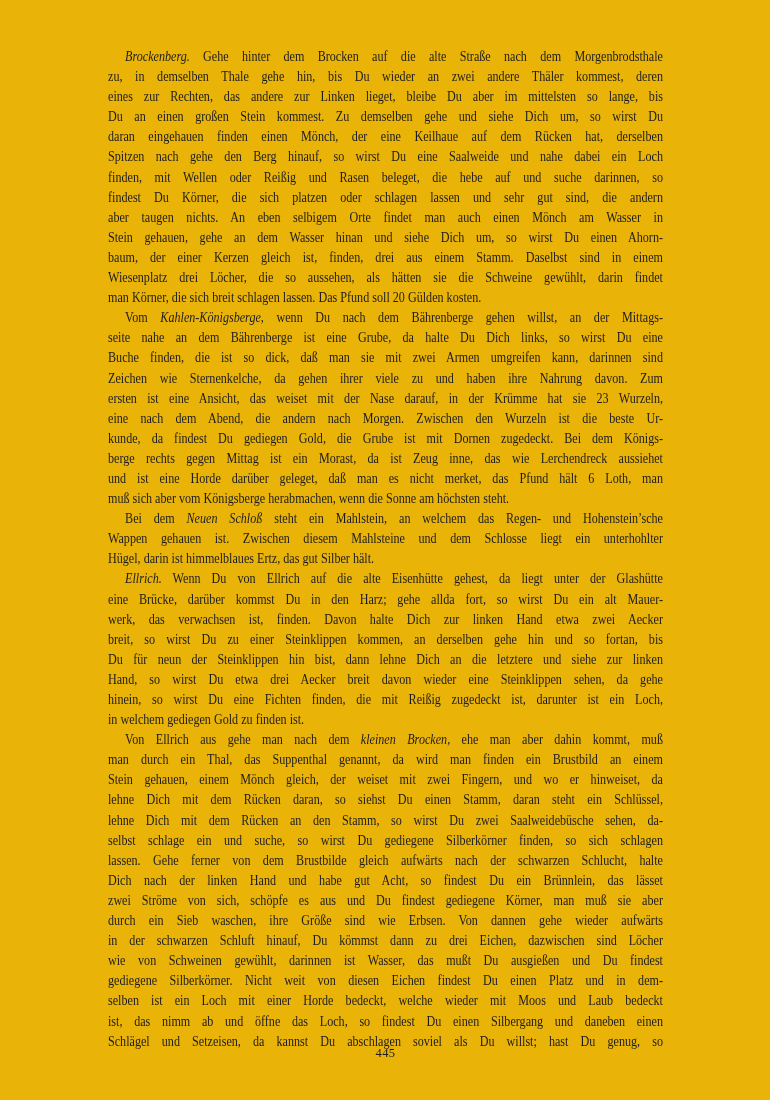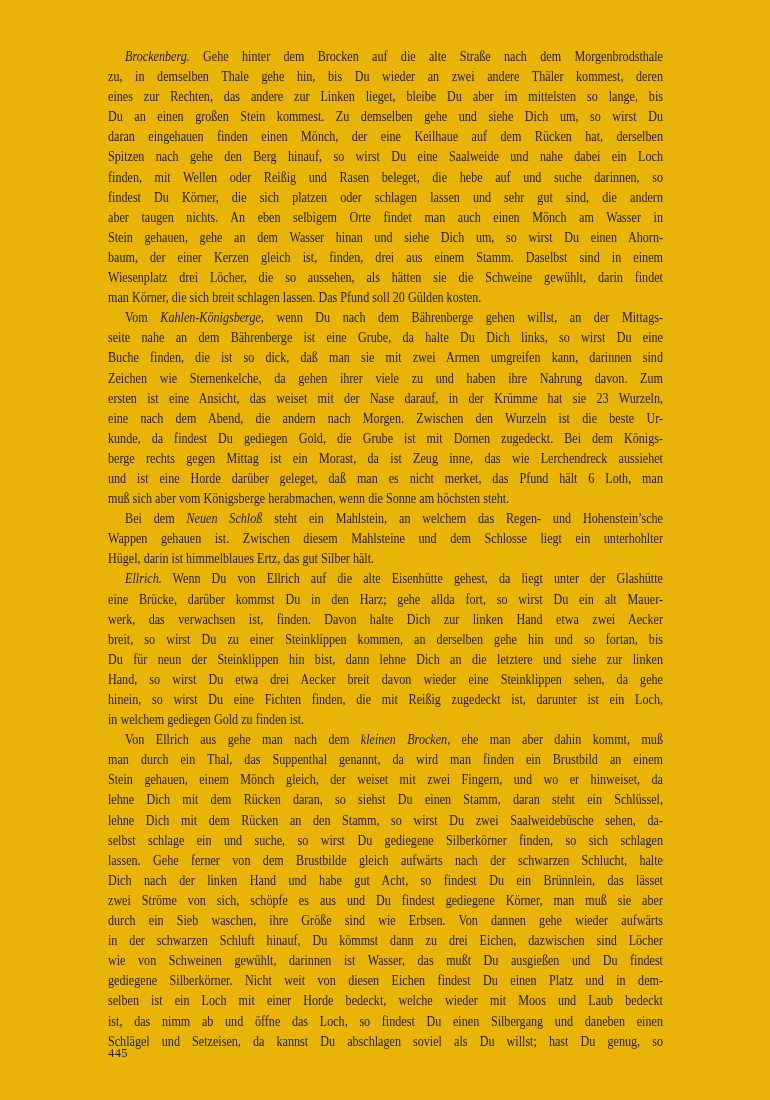--- a/index.html
+++ b/index.html
@@ -34,21 +34,21 @@
     overflow: hidden;
   }
   .line.first { text-indent: 20px; }
   .line.last  { text-align-last: left; }
   .it { font-style: italic; }
   .page-number {
     position: absolute;
     left: 108px;
     top: 1046px;
     width: 555px;
-    text-align: left;
+    text-align: center;
     font-size: 12.5px;
     letter-spacing: 0.4px;
   }
 </style>
 </head>
 <body>
 
 <div class="page">
   <div class="text-column">
       <div class="line first"><span class="it">Brockenberg.</span><span> Gehe hinter dem Brocken auf die alte Straße nach dem Morgenbrodsthale</span></div>

